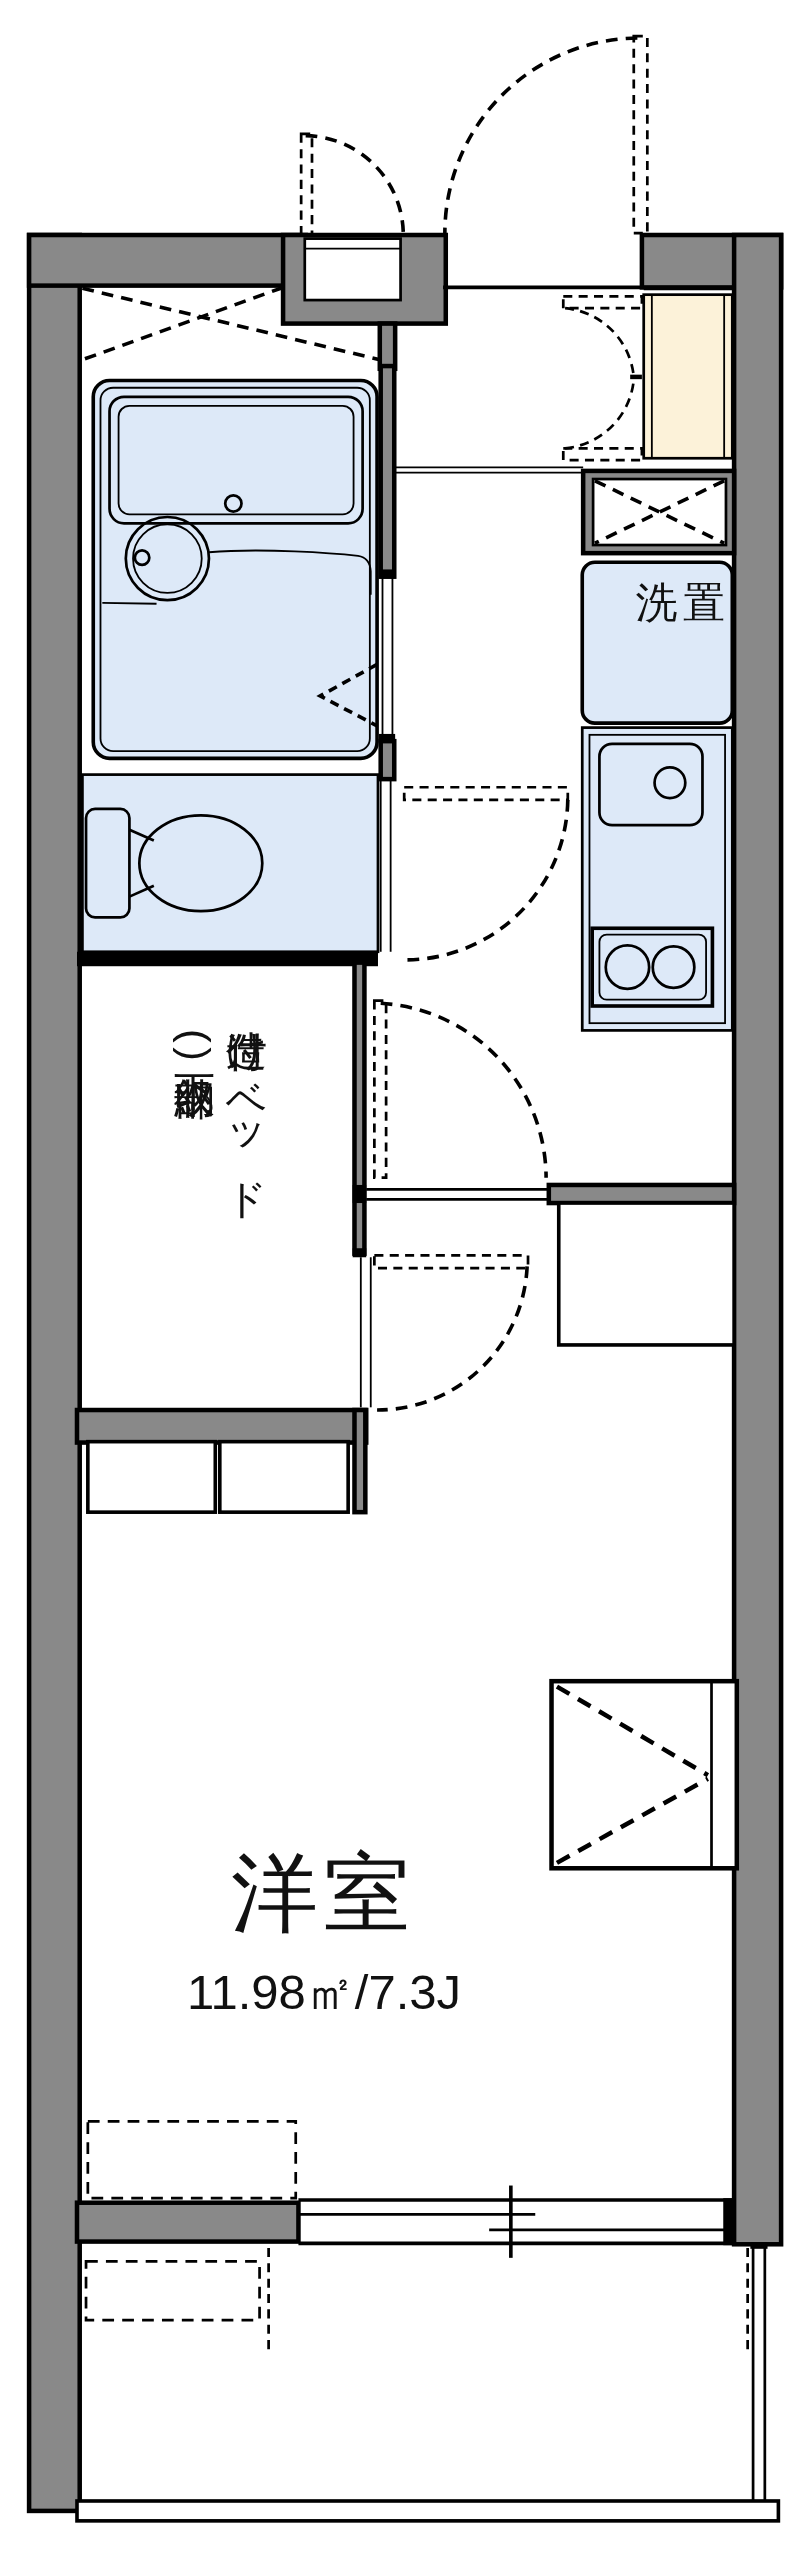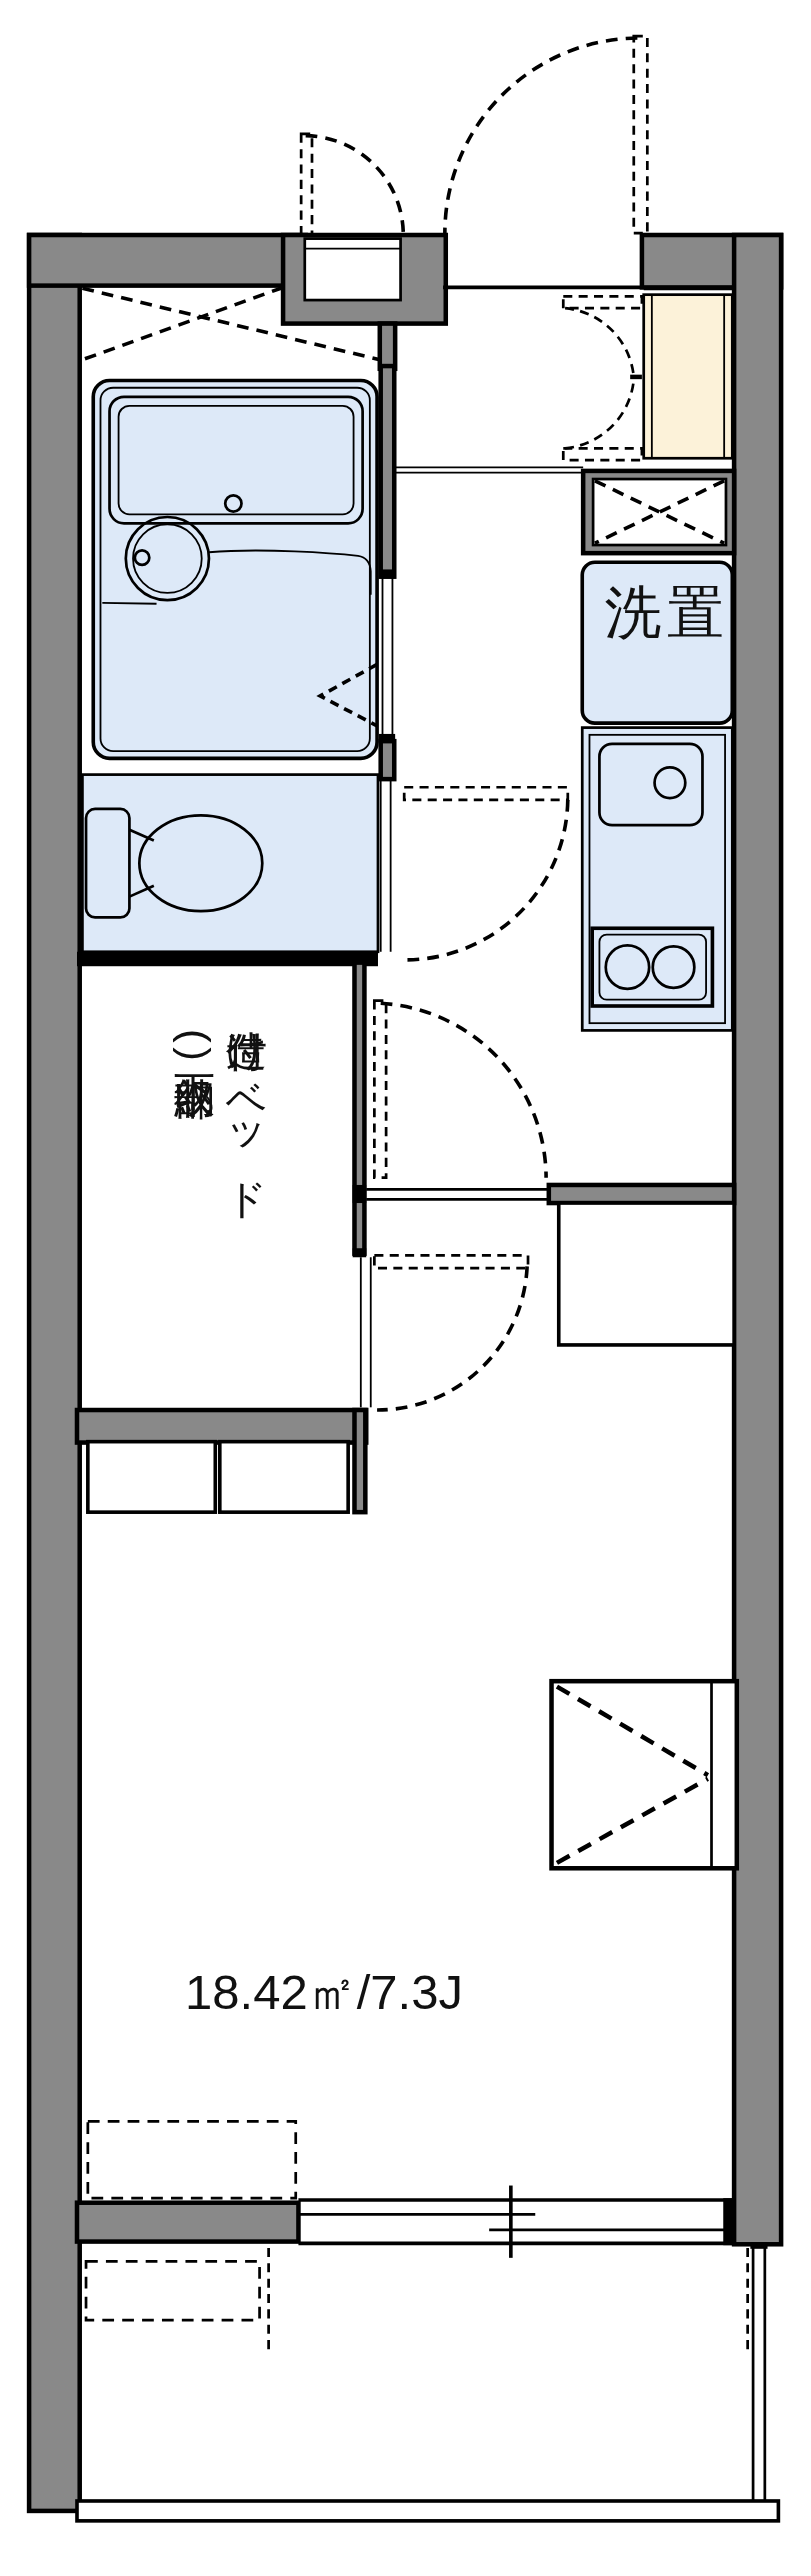--- a/index.html
+++ b/index.html
@@ -8,21 +8,21 @@
   .plan svg{position:absolute;left:0;top:0;}
   .wall{fill:var(--wall,#898989);stroke:var(--line,#000);stroke-width:5;}
   .blk{fill:var(--line,#000);stroke:none;}
   .wht{fill:#fff;stroke:var(--line,#000);}
   .wet{fill:var(--wet,#dde9f8);stroke:var(--line,#000);}
   .cream{fill:var(--cream,#fcf2d9);stroke:var(--line,#000);}
   .ln{fill:none;stroke:var(--line,#000);}
   .dash{stroke-dasharray:13 9;}
   .dash2{stroke-dasharray:10 7;}
   .lbl{position:absolute;color:#111;white-space:pre;}
-  .lbl-washer{left:592px;top:575px;width:150px;text-align:center;font-size:57px;letter-spacing:5.4px;}
+  .lbl-washer{left:608px;top:575px;width:150px;text-align:center;font-size:42px;letter-spacing:5.4px;}
   .lbl-bed-main{left:220px;top:998px;writing-mode:vertical-rl;font-size:41px;letter-spacing:2.7px;}
   .lbl-bed-sub{left:168px;top:1029px;writing-mode:vertical-rl;font-size:41px;letter-spacing:0.9px;}
   .lbl-room{left:179px;top:1835px;width:289px;text-align:center;font-size:87px;letter-spacing:5.4px;font-weight:500;}
   .lbl-size{left:125px;top:1960px;width:398px;text-align:center;font-size:49px;}
   .lbl-aircon{left:88px;top:2142px;width:208px;text-align:center;font-size:30px;letter-spacing:1.8px;}
 </style>
 </head>
 <body>
 
 <div class="plan">
@@ -184,15 +184,16 @@
     <rect class="ln dash" x="95" y="2502" width="192" height="65" stroke-width="3"></rect>
     <line class="ln dash2" x1="297" y1="2487" x2="297" y2="2603" stroke-width="3"></line>
     <line class="ln dash2" x1="827" y1="2487" x2="827" y2="2603" stroke-width="3"></line>
   </g>
 
 </svg>
 
   <div class="lbl lbl-washer">洗置</div>
   <div class="lbl lbl-bed-main">造付けベッド</div>
   <div class="lbl lbl-bed-sub">(下部収納)</div>
-  <div class="lbl lbl-size">18.42㎡/7.3J</div>
+  <div class="lbl lbl-room">洋室</div>
+  <div class="lbl lbl-size">11.98㎡/7.3J</div>
 </div>
 
 
 </body></html>

